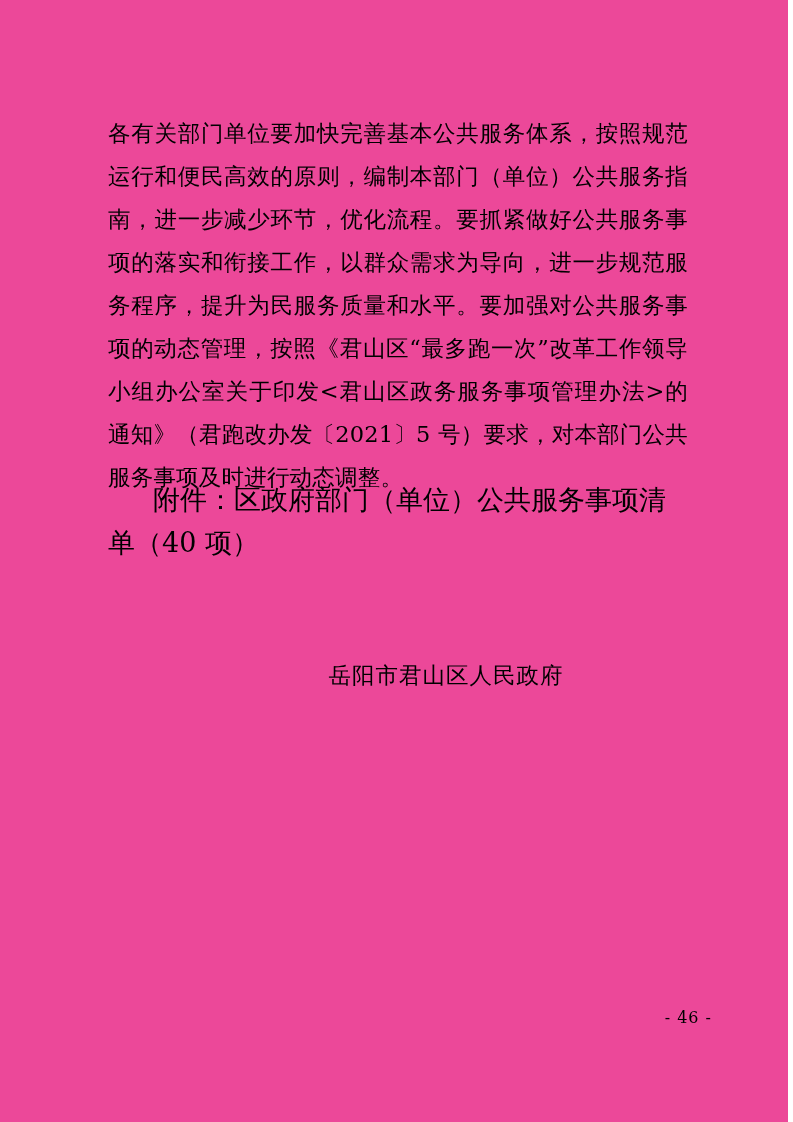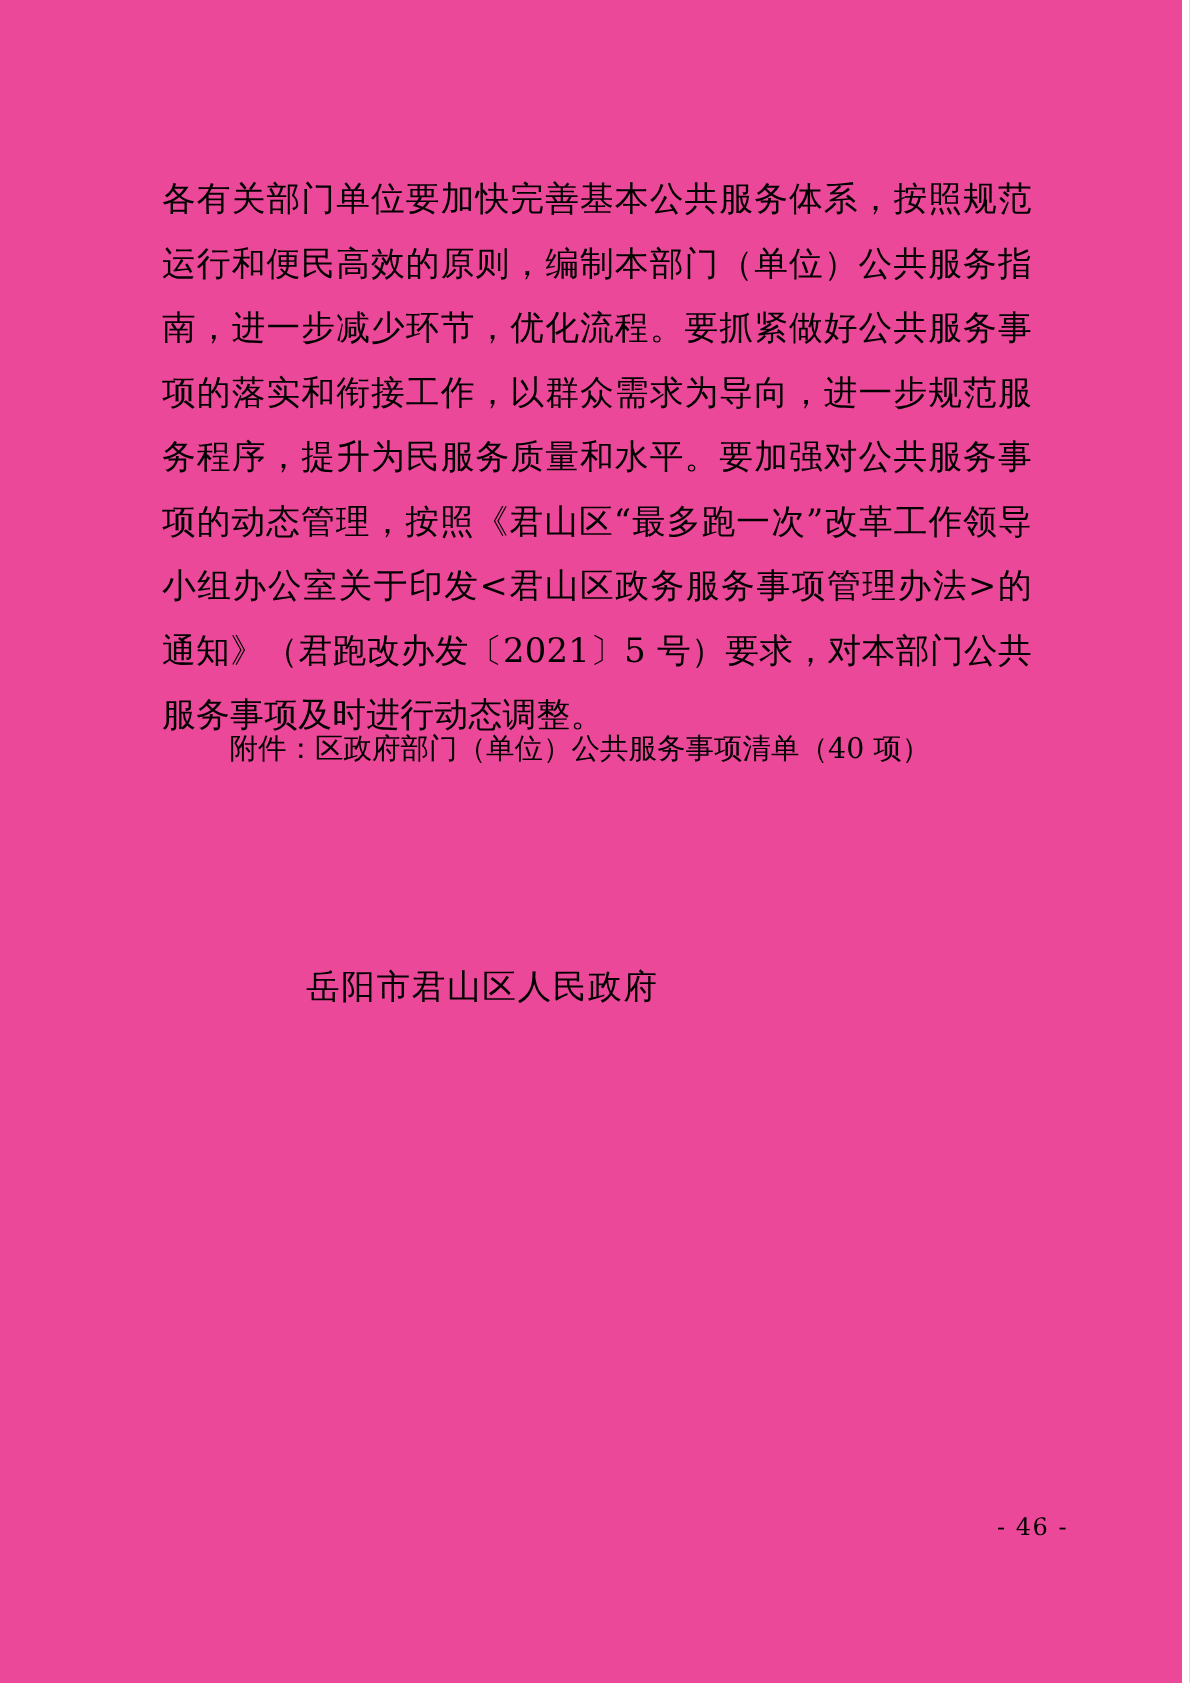--- a/index.html
+++ b/index.html
@@ -35,29 +35,30 @@
     text-justify: inter-ideograph;
     letter-spacing: 0.2px;
     margin: 0;
     text-indent: 0;
   }
   .attachment {
     position: absolute;
     left: 108px;
     top: 478px;
     width: 580px;
-    font-size: 19px;
+    font-size: 27px;
     line-height: 43px;
     text-indent: 45px;
   }
   .signature {
     position: absolute;
     left: 108px;
-    top: 638px;
+    top: 655px;
     width: 580px;
+    text-align: center;
   }
   .sig-line {
     font-size: 22.5px;
     line-height: 40px;
     letter-spacing: 1px;
     padding-left: 96px;
   }
   .sig-date {
     font-size: 22.5px;
     line-height: 40px;

